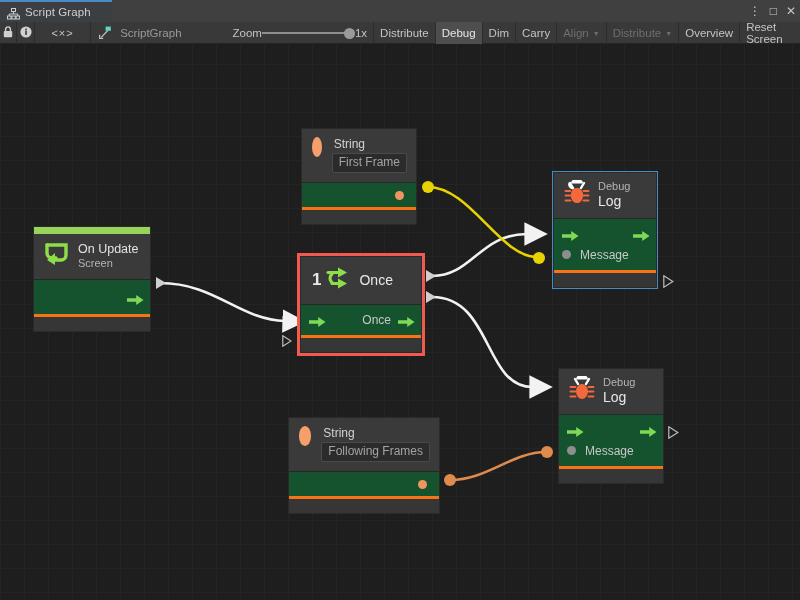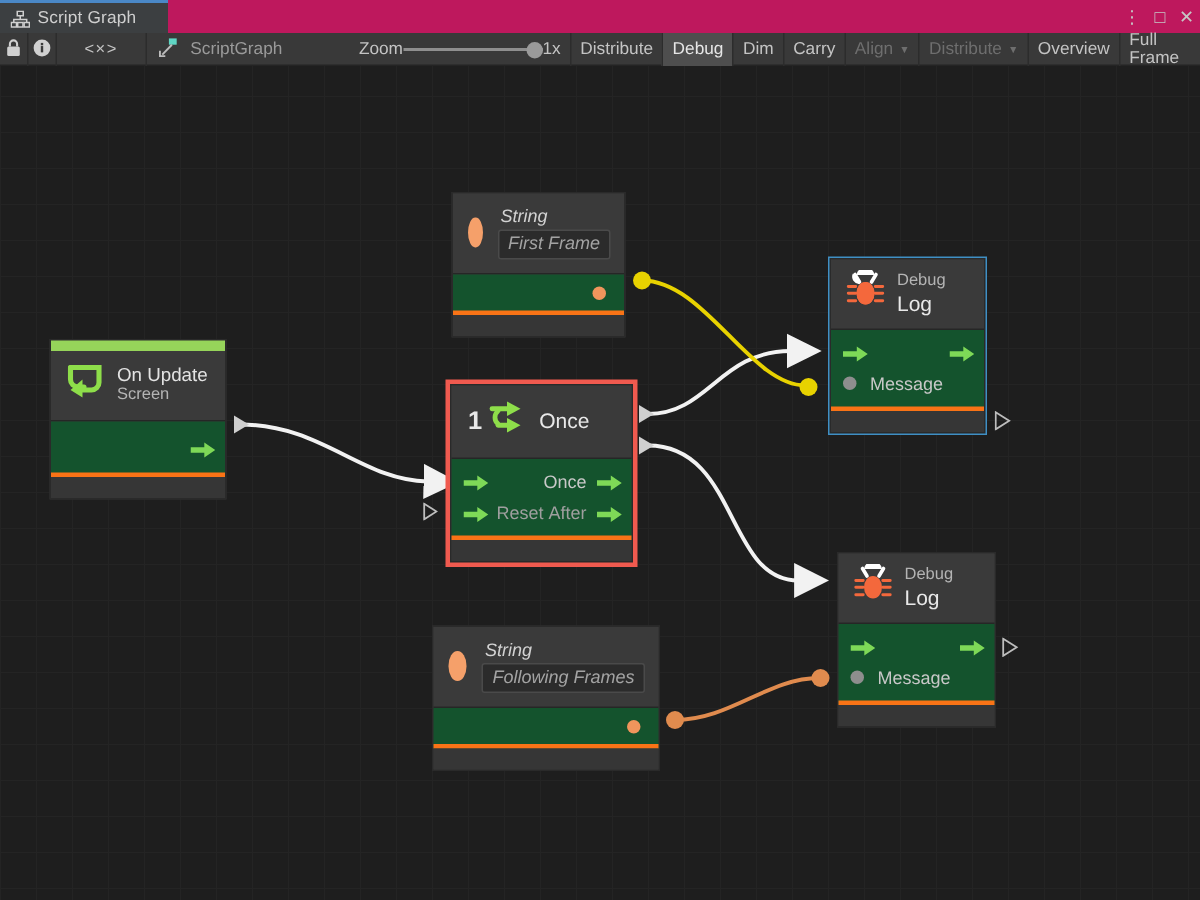--- a/index.html
+++ b/index.html
@@ -8,21 +8,21 @@
     overflow: hidden;
     background: #222222;
     font-family: "Liberation Sans", sans-serif;
     -webkit-font-smoothing: antialiased;
   }
   #app { position: relative; width: 800px; height: 600px; }
 
   
   .tabbar {
     position: absolute; left: 0; top: 0; width: 800px; height: 22px;
-    background: #be185d;
+    background: #404040;
   }
   .tab {
     position: absolute; left: 0; top: 0; width: 112px; height: 22px;
     background: #3c3f41;
     border-top: 2px solid #4a88c7;
     display: flex; align-items: center; gap: 5px;
     padding-left: 7px;
   }
   .tab-label { font-size: 11.5px; color: #cfcfcf; letter-spacing: .1px; }
   .tab-icon { width: 13px; height: 12px; display:block; }
@@ -138,21 +138,21 @@
   .value-field {
     background: #2b2b2b;
     border: 1px solid #4a4a4a;
     border-radius: 2px;
     font-size: 12px; color: #a3a3a3;
     padding: 2px 6px 3px 6px;
     line-height: 1.1;
     white-space: nowrap;
     margin-top: 1px;
   }
-  .str-head { display:flex; align-items:center; gap:10px; padding: 8px 9px 9px 10px; background:#3a3a3a; border-bottom:1px solid #262626;font-style:italic;}
+  .str-head { display:flex; gap:10px; padding: 8px 9px 9px 10px; background:#3a3a3a; border-bottom:1px solid #262626;}
   .str-col { display:flex; flex-direction:column; gap:1px; }
   .str-lbl { font-size:12px; color:#d2d2d2; margin-left:2px; }
 
   .out-dot-row { display:flex; justify-content:flex-end; align-items:center; height:24px; padding-right:12px; }
 
   .once-badge { display:flex; align-items:center; gap:3px; }
   .once-num { font-size:17px; font-weight:bold; color:#e8e8e8; font-family:"Liberation Sans", sans-serif; }
 </style>
 </head>
 <body>
@@ -225,21 +225,21 @@
     <div class="tb-tog">Carry</div>
     <div class="tb-tog dim">
       <span>Align</span>
         <span class="caret">▼</span>
     </div>
     <div class="tb-tog dim">
       <span>Distribute</span>
         <span class="caret">▼</span>
     </div>
     <div class="tb-tog">Overview</div>
-    <div class="tb-tog">Full Frame</div>
+    <div class="tb-tog">Reset Screen</div>
   </div>
 
   <div class="canvas">
 
     <svg class="edges" viewBox="0 0 800 556">
       <defs>
         <marker id="wtri" markerWidth="9" markerHeight="9" refX="1" refY="4.5" orient="auto">
           <path d="M0,0 L9,4.5 L0,9 Z" fill="#f2f2f2"></path>
         </marker>
       </defs>
@@ -332,38 +332,20 @@
           </span>
           <span class="port-right">
             <span class="port-lbl">Once</span>
             <span class="arrow-g">
               <svg width="17" height="12" viewBox="0 0 17 12">
                   <path d="M0,4.2 h9.2 V1 L16.5,6 L9.2,11 V7.8 H0 Z" fill="#7ed957"></path>
                 </svg>
             </span>
           </span>
         </div>
-        <div class="port-row">
-          <span class="port-left">
-            <span class="arrow-g">
-              <svg width="17" height="12" viewBox="0 0 17 12">
-                  <path d="M0,4.2 h9.2 V1 L16.5,6 L9.2,11 V7.8 H0 Z" fill="#7ed957"></path>
-                </svg>
-            </span>
-            <span class="port-lbl grey">Reset</span>
-          </span>
-          <span class="port-right">
-            <span class="port-lbl grey">After</span>
-            <span class="arrow-g">
-              <svg width="17" height="12" viewBox="0 0 17 12">
-                  <path d="M0,4.2 h9.2 V1 L16.5,6 L9.2,11 V7.8 H0 Z" fill="#7ed957"></path>
-                </svg>
-            </span>
-          </span>
-        </div>
       </div>
       <div class="node-foot"></div>
     </div>
 
     <span class="arrow-out-tri" style="left:426px; top:226px;"></span>
     <span class="arrow-out-tri" style="left:426px; top:247px;"></span>
     <span style="position:absolute; left:282px; top:291px; width:0; height:0; border-top:6px solid transparent; border-bottom:6px solid transparent; border-left:9px solid transparent; outline:none;">
       <svg width="10" height="12" viewBox="0 0 10 12" style="position:absolute; left:-9px; top:-6px;">
         <path d="M0.8,0.8 L9,6 L0.8,11.2 Z" fill="none" stroke="#bdbdbd" stroke-width="1.2"></path>
       </svg>

